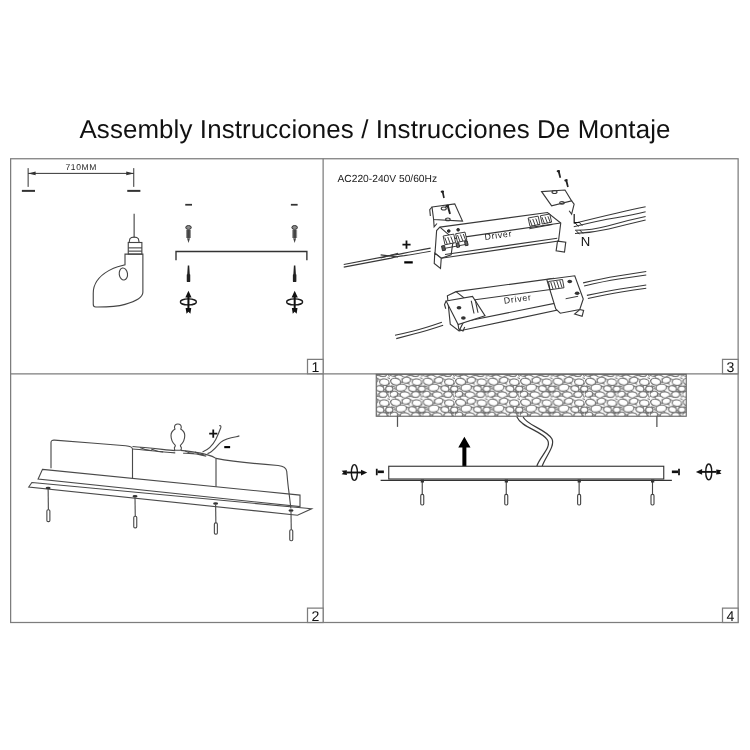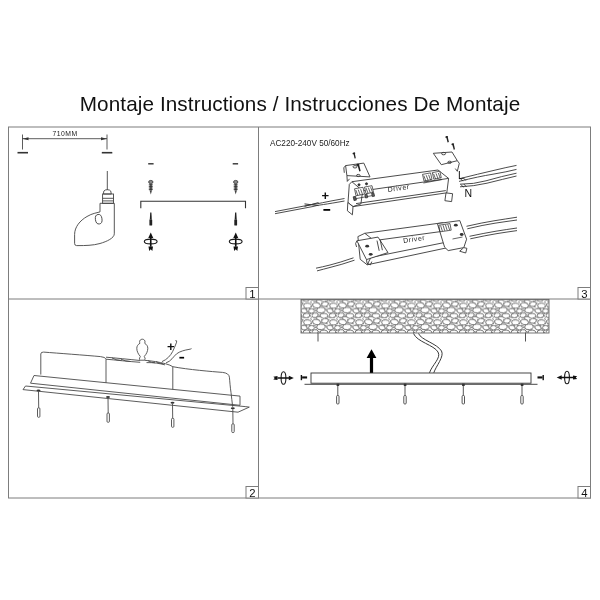--- a/index.html
+++ b/index.html
@@ -3,21 +3,21 @@
 <meta charset="utf-8">
 <style>
 html,body{margin:0;padding:0;background:#ffffff;width:600px;height:600px;overflow:hidden;}
 *{box-sizing:border-box;}
 .title{position:absolute;left:0;top:92px;width:600px;text-align:center;
  font-family:"Liberation Sans",sans-serif;font-size:20.7px;color:#111;letter-spacing:0.1px;}
 svg{position:absolute;left:0;top:0;}
 </style>
 </head>
 <body>
-<div class="title">Montaje Instructions / Instrucciones De Montaje</div>
+<div class="title">Assembly Instrucciones / Instrucciones De Montaje</div>
 <svg width="600" height="600" viewBox="0 0 600 600" xmlns="http://www.w3.org/2000/svg">
 <defs>
 <pattern id="peb" width="26" height="16.75" patternUnits="userSpaceOnUse">
  <rect width="26" height="16.75" fill="#ffffff"></rect>
  <g stroke="#6a6a6a" stroke-width="0.8" fill="none">
   <path d="M0,2.5 l3.2,1.2 M4,0.5 l3.4,1.4 M9,1.5 l3.8,1.2 M14.5,0.5 l3.4,1.6 M20,1.5 l3.6,1.2 M24,0.5 l2,1
   M1,7 l3.4,1.2 M6.5,6 l3.4,1.4 M12,7 l3.6,1.2 M17.5,6.5 l3.6,1.2 M23,7 l3,1.2
   M0,11.5 l3.4,1.2 M5.5,10.5 l3.6,1.4 M11,11.5 l3.6,1.2 M16.5,11 l3.6,1.4 M22,11.5 l3.6,1.2
   M2,15.5 l3.4,1.2 M8,14.8 l3.6,1.4 M13.5,15.5 l3.6,1.2 M19,15 l3.6,1.4 M24.5,15.5 l1.5,0.6
   M2,4.8 l2.6,1 M7.5,3.5 l2.8,1.1 M13,4.8 l2.8,1 M18.5,4 l2.8,1.1 M24,4.8 l2,0.8

